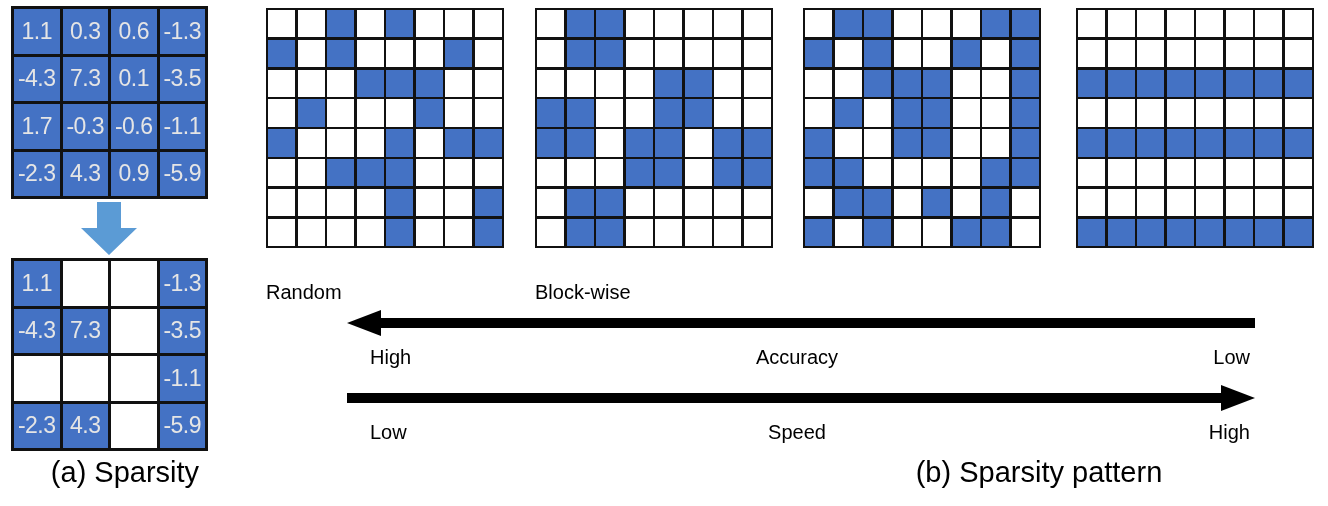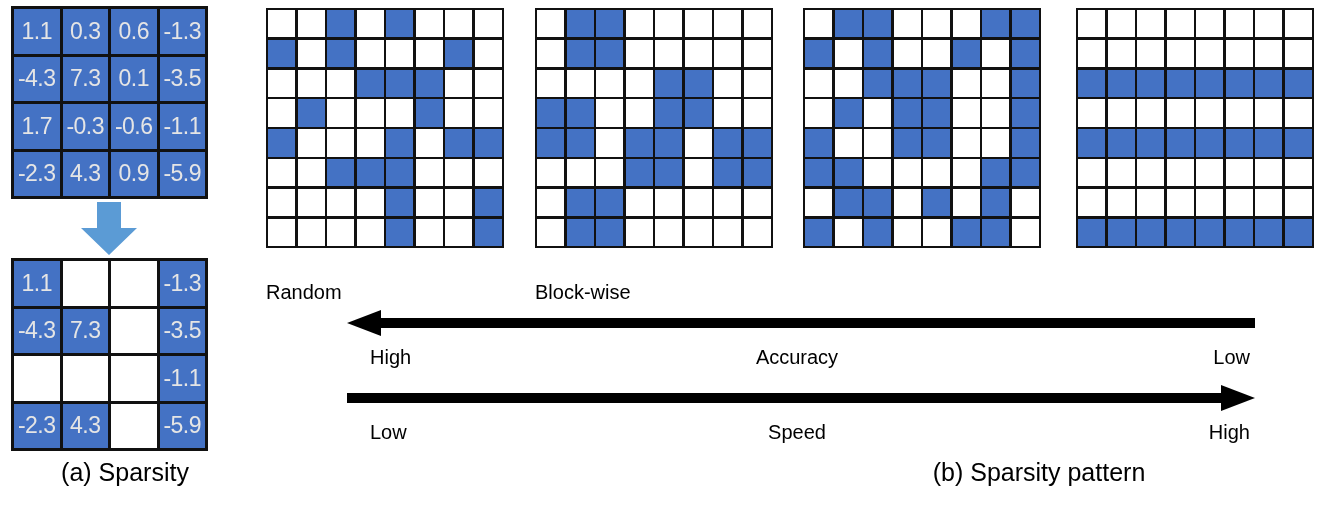--- a/index.html
+++ b/index.html
@@ -89,21 +89,21 @@
     white-space:nowrap;
     margin-top:9px;
   }
   .axis-cap.left{left:120px;text-align:left;}
   .axis-cap.mid{left:8px;width:1078px;text-align:center;}
   .axis-cap.right{right:78px;text-align:right;}
 
   
   .fig-caption{
     position:absolute;
-    font-size:25px;line-height:34px;
+    font-size:29px;line-height:34px;
     white-space:nowrap;
   }
   #caption-a{left:0;top:455px;width:250px;text-align:center;}
   #caption-b{left:250px;top:455px;width:1078px;text-align:center;}
 </style>
 </head>
 <body>
 
 <div class="stage">
 

